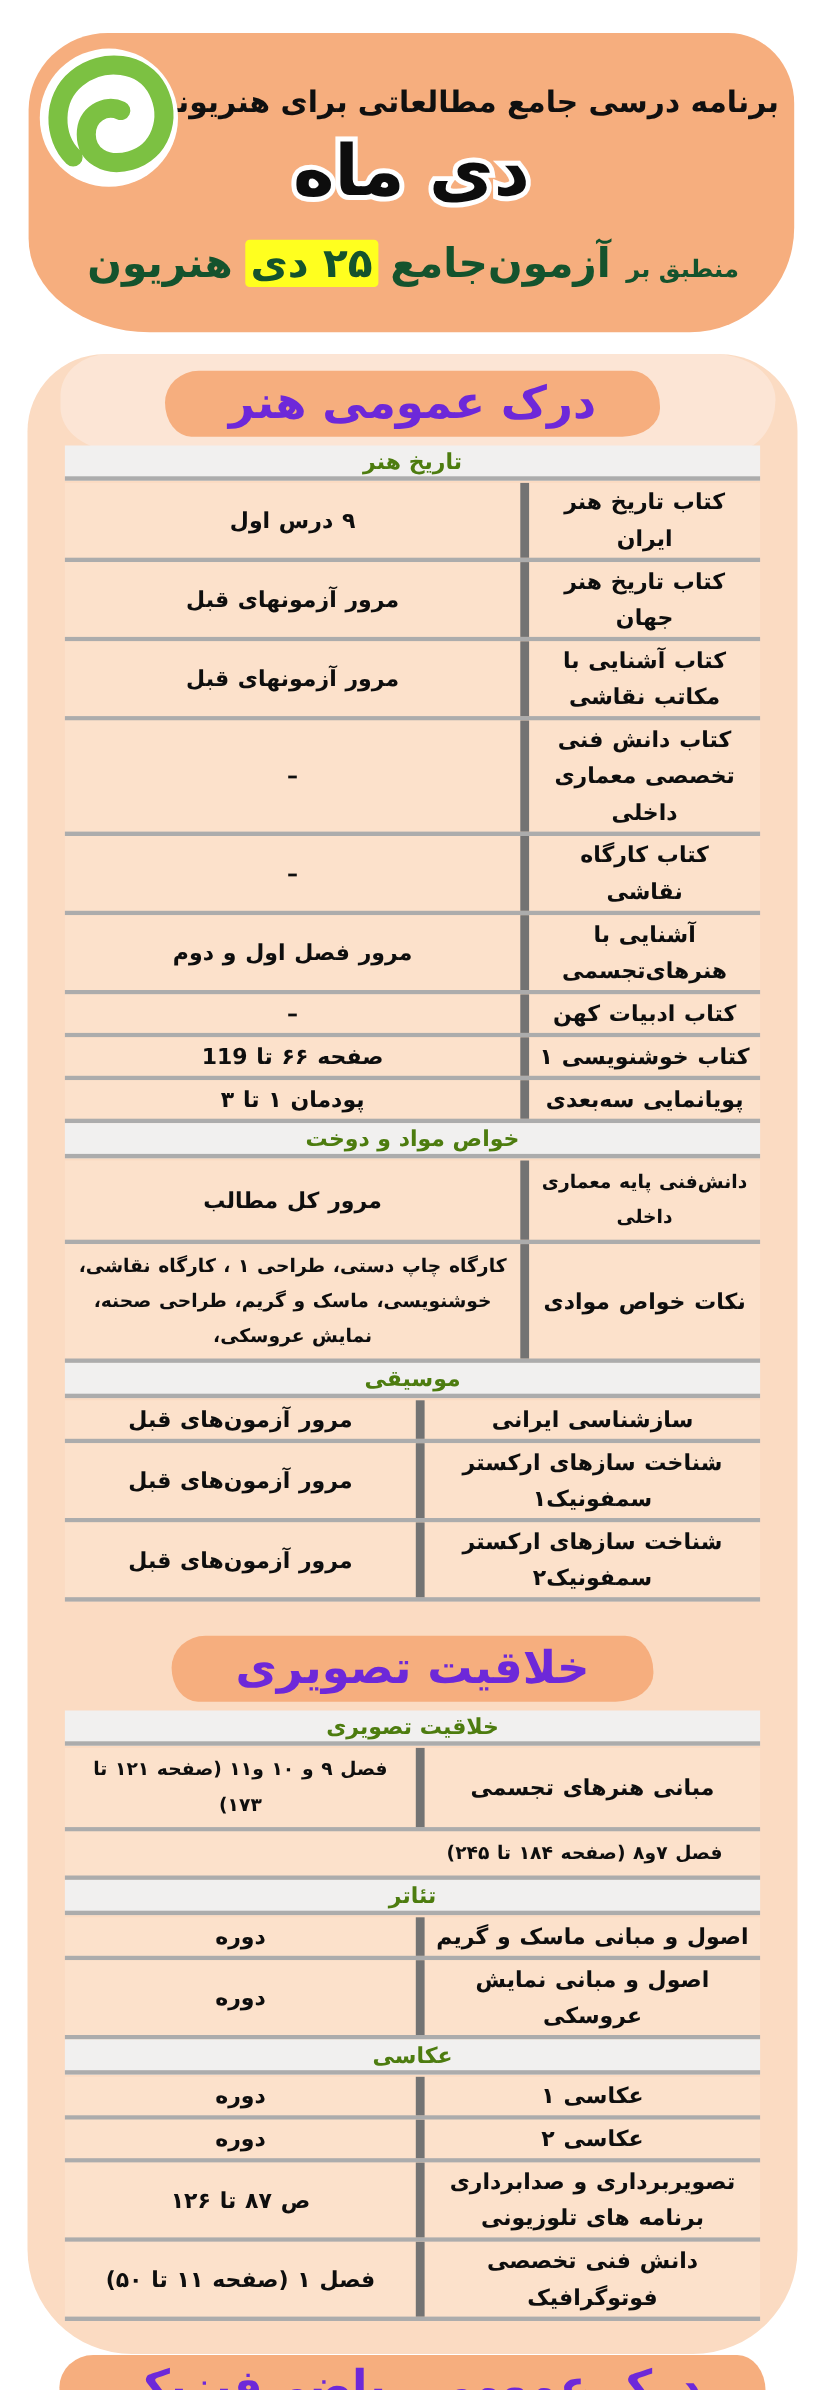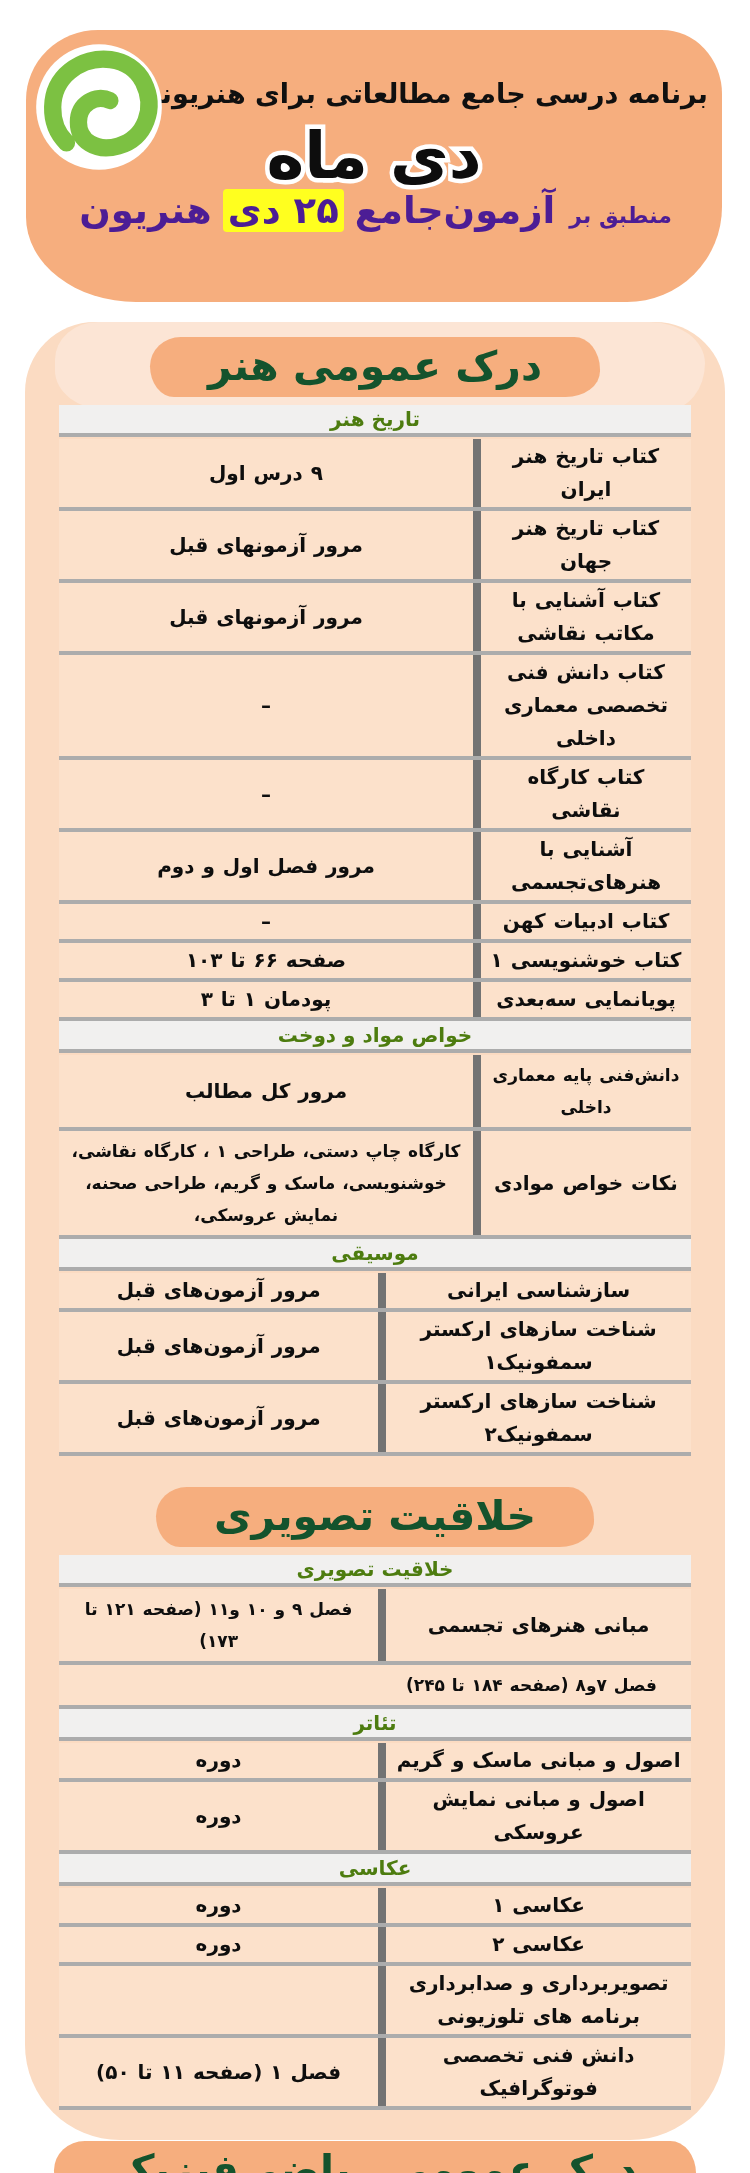--- a/index.html
+++ b/index.html
@@ -36,21 +36,21 @@
   }
   .big-title .layer{
     position:absolute;left:0;right:0;top:0;
     color:#0d0d0d;
     -webkit-text-stroke:9px #ffffff;
     text-shadow:0 0 3px #fff,0 0 5px #fff;
     z-index:0;
   }
   .big-title .front{position:relative;z-index:1;}
   .subtitle{
-    text-align:center;line-height:32px;color:#4c1d95;
+    margin-top:14px;text-align:center;line-height:61px;color:#14532d;
     white-space:nowrap;
   }
   .subtitle .pre{font-size:22px;font-weight:bold;margin-left:6px;}
   .subtitle .main{font-size:37px;font-weight:bold;margin:0 3px;}
   .subtitle .hl{
     font-size:37px;font-weight:bold;margin:0 3px;
     background:#FFFF1F;padding:0 5px;border-radius:4px;
   }
 
   
@@ -68,21 +68,21 @@
   }
   .panel-inner{position:relative;padding-top:15px;}
 
   
   .pill{
     position:relative;
     width:fit-content;margin:0 auto;
     padding:7px 58px 9px;
     background:#F6AE7E;
     border-radius:36px 30px 40px 28px / 34px 38px 30px 36px;
-    font-size:41px;font-weight:bold;color:#14532d;line-height:44px;
+    font-size:41px;font-weight:bold;color:#6d28d9;line-height:44px;
     text-align:center;
   }
   .sec2 .pill, .sec3 .pill{margin-top:31px;}
   .note{
     margin-top:6px;text-align:center;
     font-size:23px;font-weight:bold;color:#141414;line-height:24px;
   }
 
   
   .table{margin:8px 34px 0;position:relative;}
@@ -173,21 +173,21 @@
               <div class="row">
                 <div class="cell subject">آشنایی با هنرهای‌تجسمی</div>
                 <div class="cell task">مرور فصل اول و دوم</div>
               </div>
               <div class="row">
                 <div class="cell subject">کتاب ادبیات کهن</div>
                 <div class="cell task">–</div>
               </div>
               <div class="row">
                 <div class="cell subject">کتاب خوشنویسی ۱</div>
-                <div class="cell task">صفحه ۶۶ تا ۱۰۳</div>
+                <div class="cell task">صفحه ۶۶ تا 119</div>
               </div>
             </div>
             <div class="rows split-wide">
               <div class="row">
                 <div class="cell subject">پویانمایی سه‌بعدی</div>
                 <div class="cell task">پودمان ۱ تا ۳</div>
               </div>
             </div>
             <div class="bar">خواص مواد و دوخت</div>
             <div class="rows split-wide">
@@ -246,20 +246,21 @@
               <div class="row">
                 <div class="cell subject">عکاسی ۱</div>
                 <div class="cell task">دوره</div>
               </div>
               <div class="row">
                 <div class="cell subject">عکاسی ۲</div>
                 <div class="cell task">دوره</div>
               </div>
               <div class="row">
                 <div class="cell subject">تصویربرداری و صدابرداری برنامه های تلوزیونی</div>
+                <div class="cell task">ص ۸۷ تا ۱۲۶</div>
               </div>
               <div class="row">
                 <div class="cell subject">دانش فنی تخصصی فوتوگرافیک</div>
                 <div class="cell task">فصل ۱ (صفحه ۱۱ تا ۵۰)</div>
               </div>
             </div>
           </div>
         </section>
         <section class="sec sec3">
           <div class="pill">درک عمومی ریاضی‌فیزیک</div>

